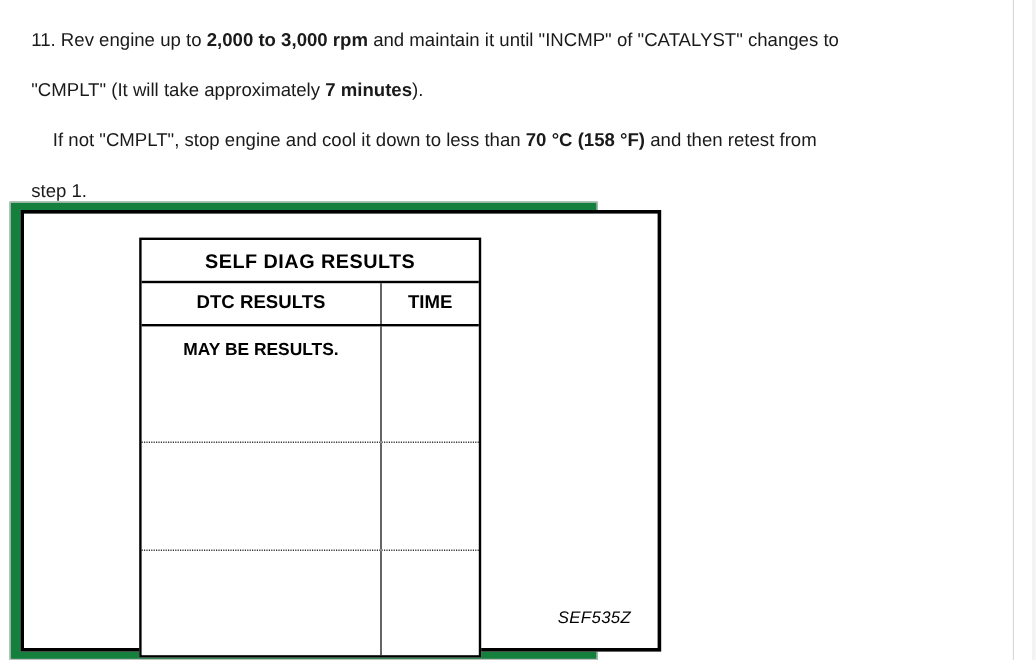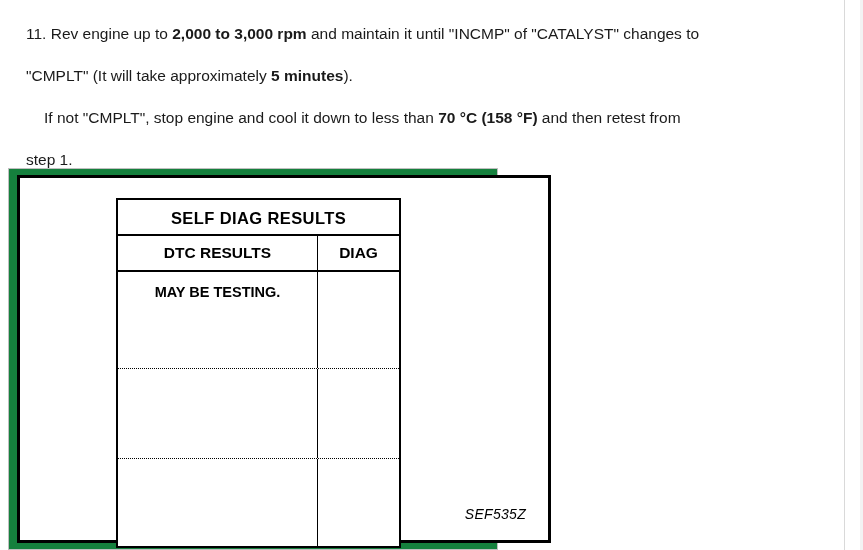--- a/index.html
+++ b/index.html
@@ -158,39 +158,39 @@
     font-family: "Liberation Sans", sans-serif;
     letter-spacing: 0.3px;
     font-style: italic;
   }
 </style>
 </head>
 <body>
 
 <div class="text-block">
   <p><span>11.</span> <span>Rev engine up to </span><span class="b">2,000 to 3,000 rpm</span><span> and maintain it until "INCMP" of "CATALYST" changes to</span></p>
-  <p><span>"CMPLT" (It will take approximately </span><span class="b">5 minutes</span><span>).</span></p>
+  <p><span>"CMPLT" (It will take approximately </span><span class="b">7 minutes</span><span>).</span></p>
   <p class="indent"><span>If not "CMPLT", stop engine and cool it down to less than </span><span class="b">70 °C (158 °F)</span><span> and then retest from</span></p>
   <p>step 1.</p>
 </div>
 
 <div class="figure">
   <div class="figure-frame">
 
     <div class="screen">
       <div class="screen-title">SELF DIAG RESULTS</div>
 
       <div class="col-head">
         <div class="ch ch-dtc">DTC RESULTS</div>
-        <div class="ch ch-time">DIAG</div>
+        <div class="ch ch-time">TIME</div>
       </div>
 
       <div class="row row-1">
         <div class="cell-left">
-          <div>MAY BE TESTING.</div>
+          <div>MAY BE RESULTS.</div>
         </div>
         <div class="cell-right"></div>
       </div>
 
       <div class="row row-2">
         <div class="cell-left"></div>
         <div class="cell-right"></div>
       </div>
 
       <div class="row row-3">

